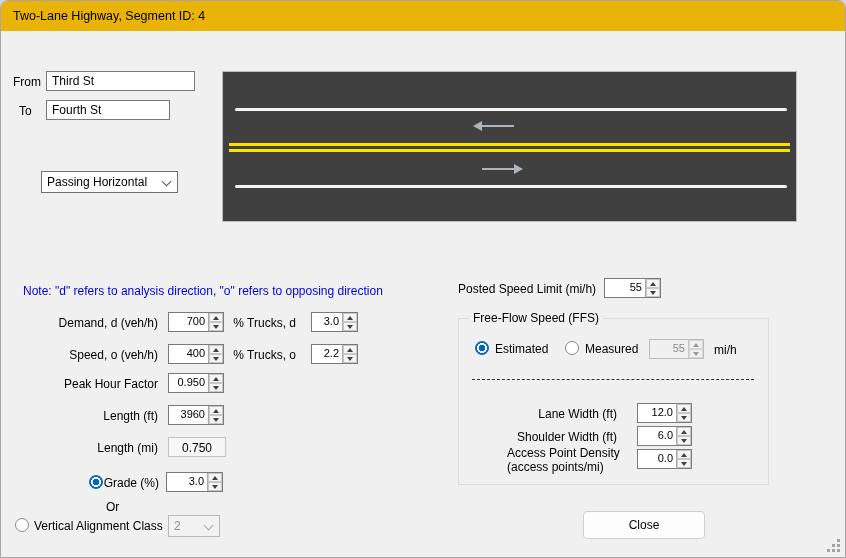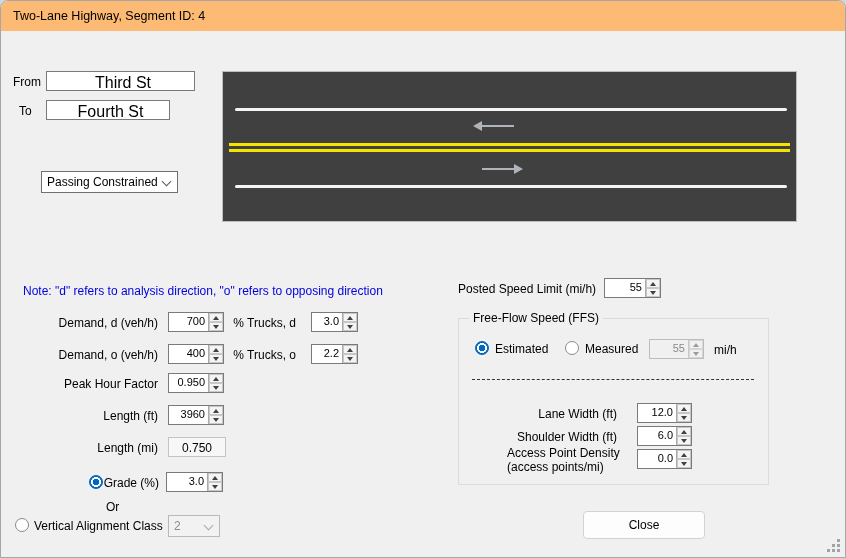--- a/index.html
+++ b/index.html
@@ -2,27 +2,27 @@
 <html><head>
 <meta charset="utf-8">
 <style>
   html,body{margin:0;padding:0;background:#cfd8e0;}
   *{box-sizing:border-box;}
   .window{
     position:relative;width:846px;height:558px;background:#f0f0f0;
     border:1px solid #a6a6a6;border-radius:8px 8px 0 0;overflow:hidden;
     font-family:"Liberation Sans",sans-serif;font-size:12px;color:#000;
   }
-  .titlebar{position:absolute;left:0;top:0;width:100%;height:30px;background:#fdba74;}
+  .titlebar{position:absolute;left:0;top:0;width:100%;height:30px;background:#eab308;}
   .title{position:absolute;left:12px;top:8px;font-size:12.5px;white-space:nowrap;}
   .lbl{position:absolute;white-space:nowrap;line-height:14px;}
   .r{text-align:right;}
   .textbox{
     position:absolute;height:20px;background:#fff;border:1px solid #7a7a7a;
-    padding:2px 0 0 5px;font-size:16px;white-space:nowrap;text-align:center;
+    padding:2px 0 0 5px;font-size:12px;white-space:nowrap;
   }
   .combo{
     position:absolute;height:22px;background:#fff;border:1px solid #707070;
     padding:3px 18px 0 5px;font-size:12px;white-space:nowrap;
   }
   .combo .chev{position:absolute;right:7px;top:6px;width:7px;height:7px;
     border-right:1.5px solid #5b5b5b;border-bottom:1.5px solid #5b5b5b;transform:rotate(45deg);}
   .combo.disabled{background:#f2f2f2;border-color:#b9b9b9;color:#8c8c8c;}
   .combo.disabled .chev{border-color:#a8a8a8;}
   .spin{position:absolute;height:20px;border:1px solid #7a7a7a;background:#fff;display:flex;}
@@ -76,21 +76,21 @@
   <div class="titlebar">
     <div class="title">Two-Lane Highway, Segment ID: 4</div>
   </div>
 
   <div class="lbl" style="left:12px;top:74px;">From</div>
   <div class="textbox" style="left:45px;top:70px;width:149px;">Third St</div>
   <div class="lbl" style="left:18px;top:103px;">To</div>
   <div class="textbox" style="left:45px;top:99px;width:124px;">Fourth St</div>
 
   <div class="combo" style="left:40px;top:170px;width:137px;">
-    <span>Passing Constrained</span>
+    <span>Passing Horizontal</span>
     <span class="chev"></span>
   </div>
 
   <div class="road" style="left:221px;top:70px;width:575px;height:151px;">
     <div class="wline" style="left:12px;right:9px;top:36px;"></div>
     <div class="yline" style="left:6px;right:6px;top:71px;"></div>
     <div class="yline" style="left:6px;right:6px;top:77px;"></div>
     <div class="wline" style="left:12px;right:9px;top:113px;"></div>
     <div class="arrow left" style="left:259px;top:53px;"></div>
     <div class="arrow right" style="left:259px;top:96px;"></div>
@@ -108,21 +108,21 @@
   </div>
   <div class="lbl r" style="left:200px;top:315px;width:95px;">% Trucks, d</div>
   <div class="spin" style="left:310px;top:311px;width:47px;">
     <span class="val">3.0</span>
     <span class="btns">
         <span class="up"></span>
         <span class="dn"></span>
       </span>
   </div>
 
-  <div class="lbl r" style="left:10px;top:347px;width:147px;">Demand, o (veh/h)</div>
+  <div class="lbl r" style="left:10px;top:347px;width:147px;">Speed, o (veh/h)</div>
   <div class="spin" style="left:167px;top:343px;width:56px;">
     <span class="val">400</span>
     <span class="btns">
         <span class="up"></span>
         <span class="dn"></span>
       </span>
   </div>
   <div class="lbl r" style="left:200px;top:347px;width:95px;">% Trucks, o</div>
   <div class="spin" style="left:310px;top:343px;width:47px;">
     <span class="val">2.2</span>

